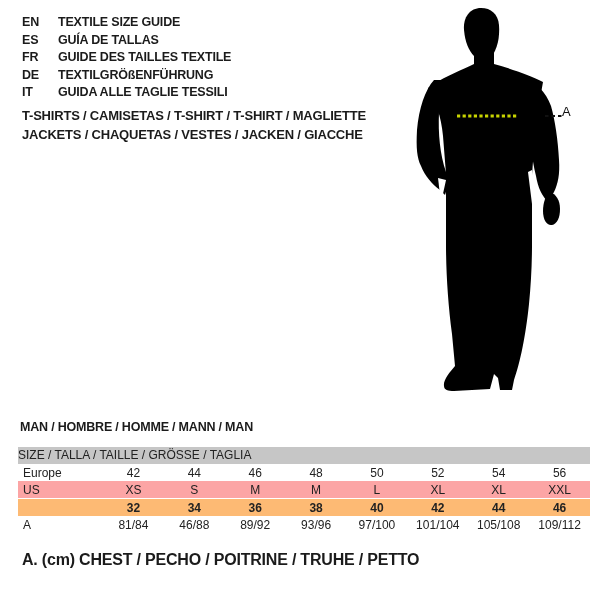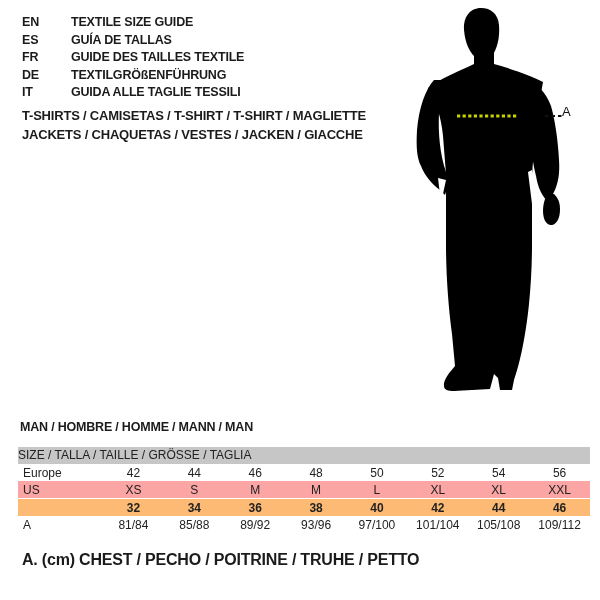--- a/index.html
+++ b/index.html
@@ -12,21 +12,21 @@
   }
   .page { position: relative; width: 600px; height: 600px; }
 
   
   .lang-list {
     position: absolute; left: 22px; top: 14px;
     font-size: 12.5px; font-weight: bold;
     letter-spacing: -0.2px; line-height: 17.5px;
     white-space: nowrap;
   }
-  .lang-row { display: flex; gap: 13px; }
+  .lang-row { display: flex; }
   .lang-code { display: inline-block; width: 36px; }
 
   
   .categories {
     position: absolute; left: 22px; top: 107px;
     font-size: 13px; font-weight: bold;
     letter-spacing: -0.2px; line-height: 18.5px;
     white-space: nowrap;
   }
 
@@ -175,21 +175,21 @@
           <td>36</td>
           <td>38</td>
           <td>40</td>
           <td>42</td>
           <td>44</td>
           <td>46</td>
         </tr>
         <tr>
           <td class="row-label">A</td>
           <td>81/84</td>
-          <td>85/88</td>
+          <td>46/88</td>
           <td>89/92</td>
           <td>93/96</td>
           <td>97/100</td>
           <td>101/104</td>
           <td>105/108</td>
           <td>109/112</td>
         </tr>
       </tbody>
     </table>
   </div>

